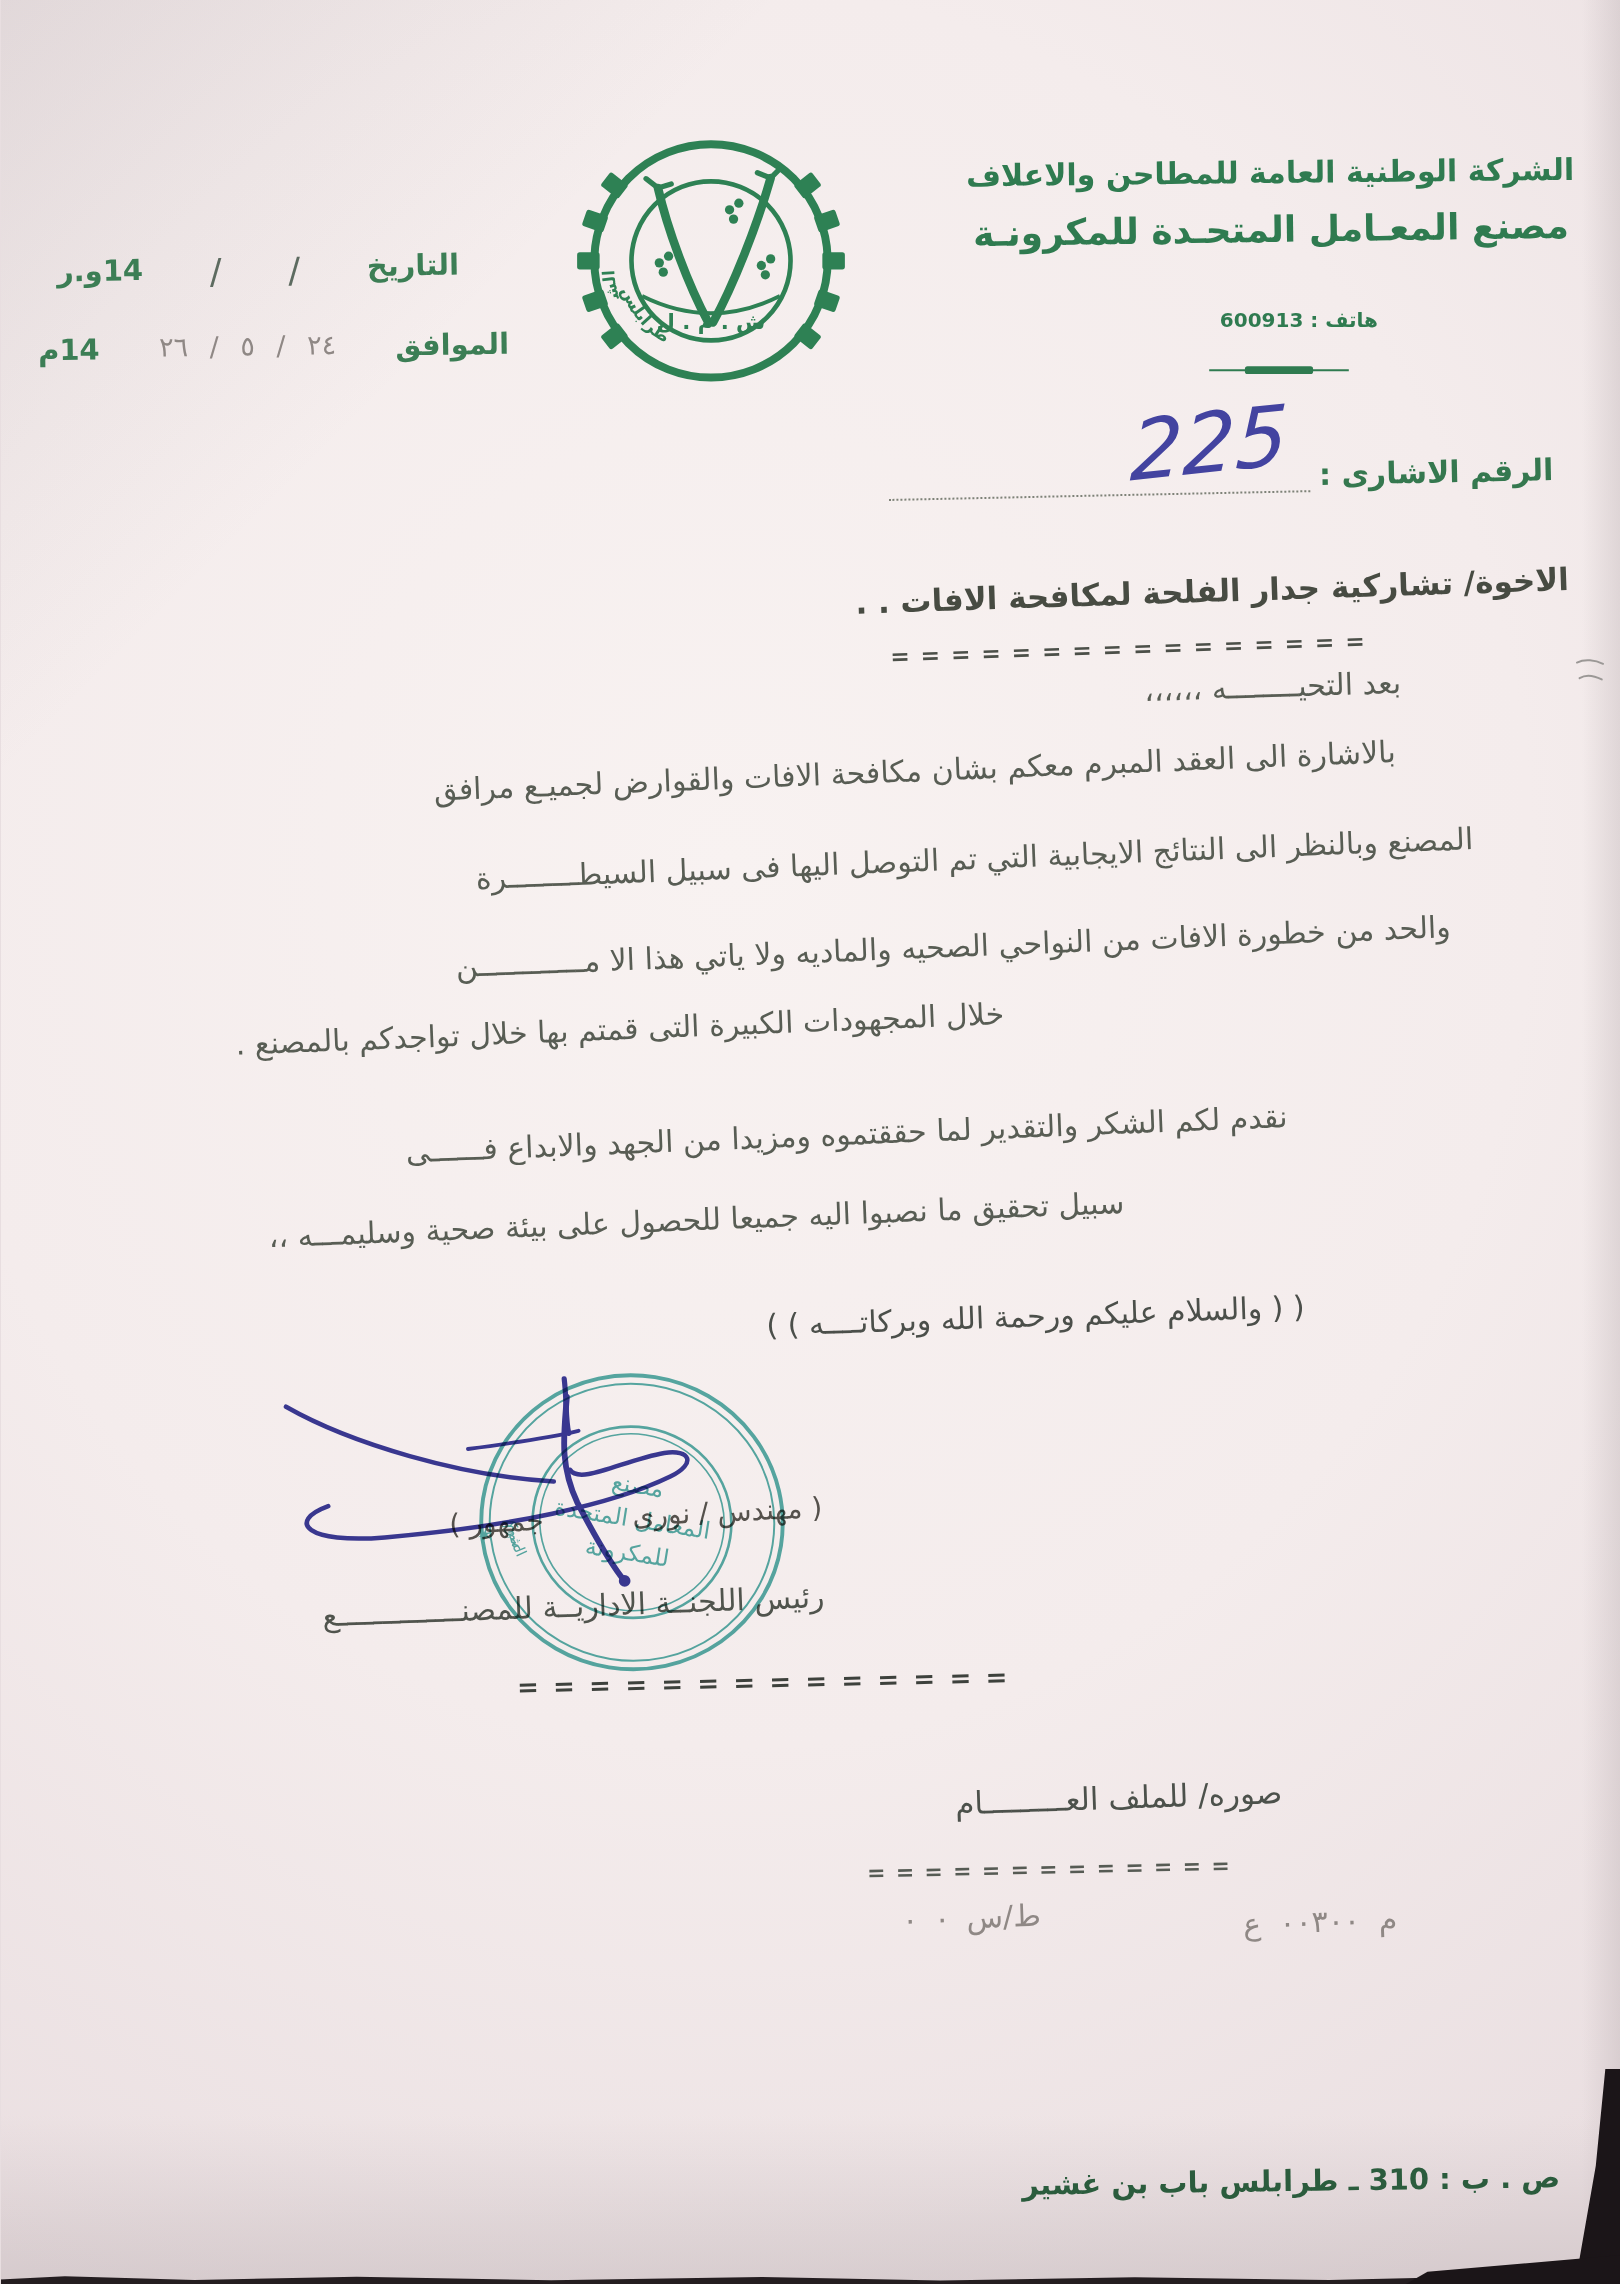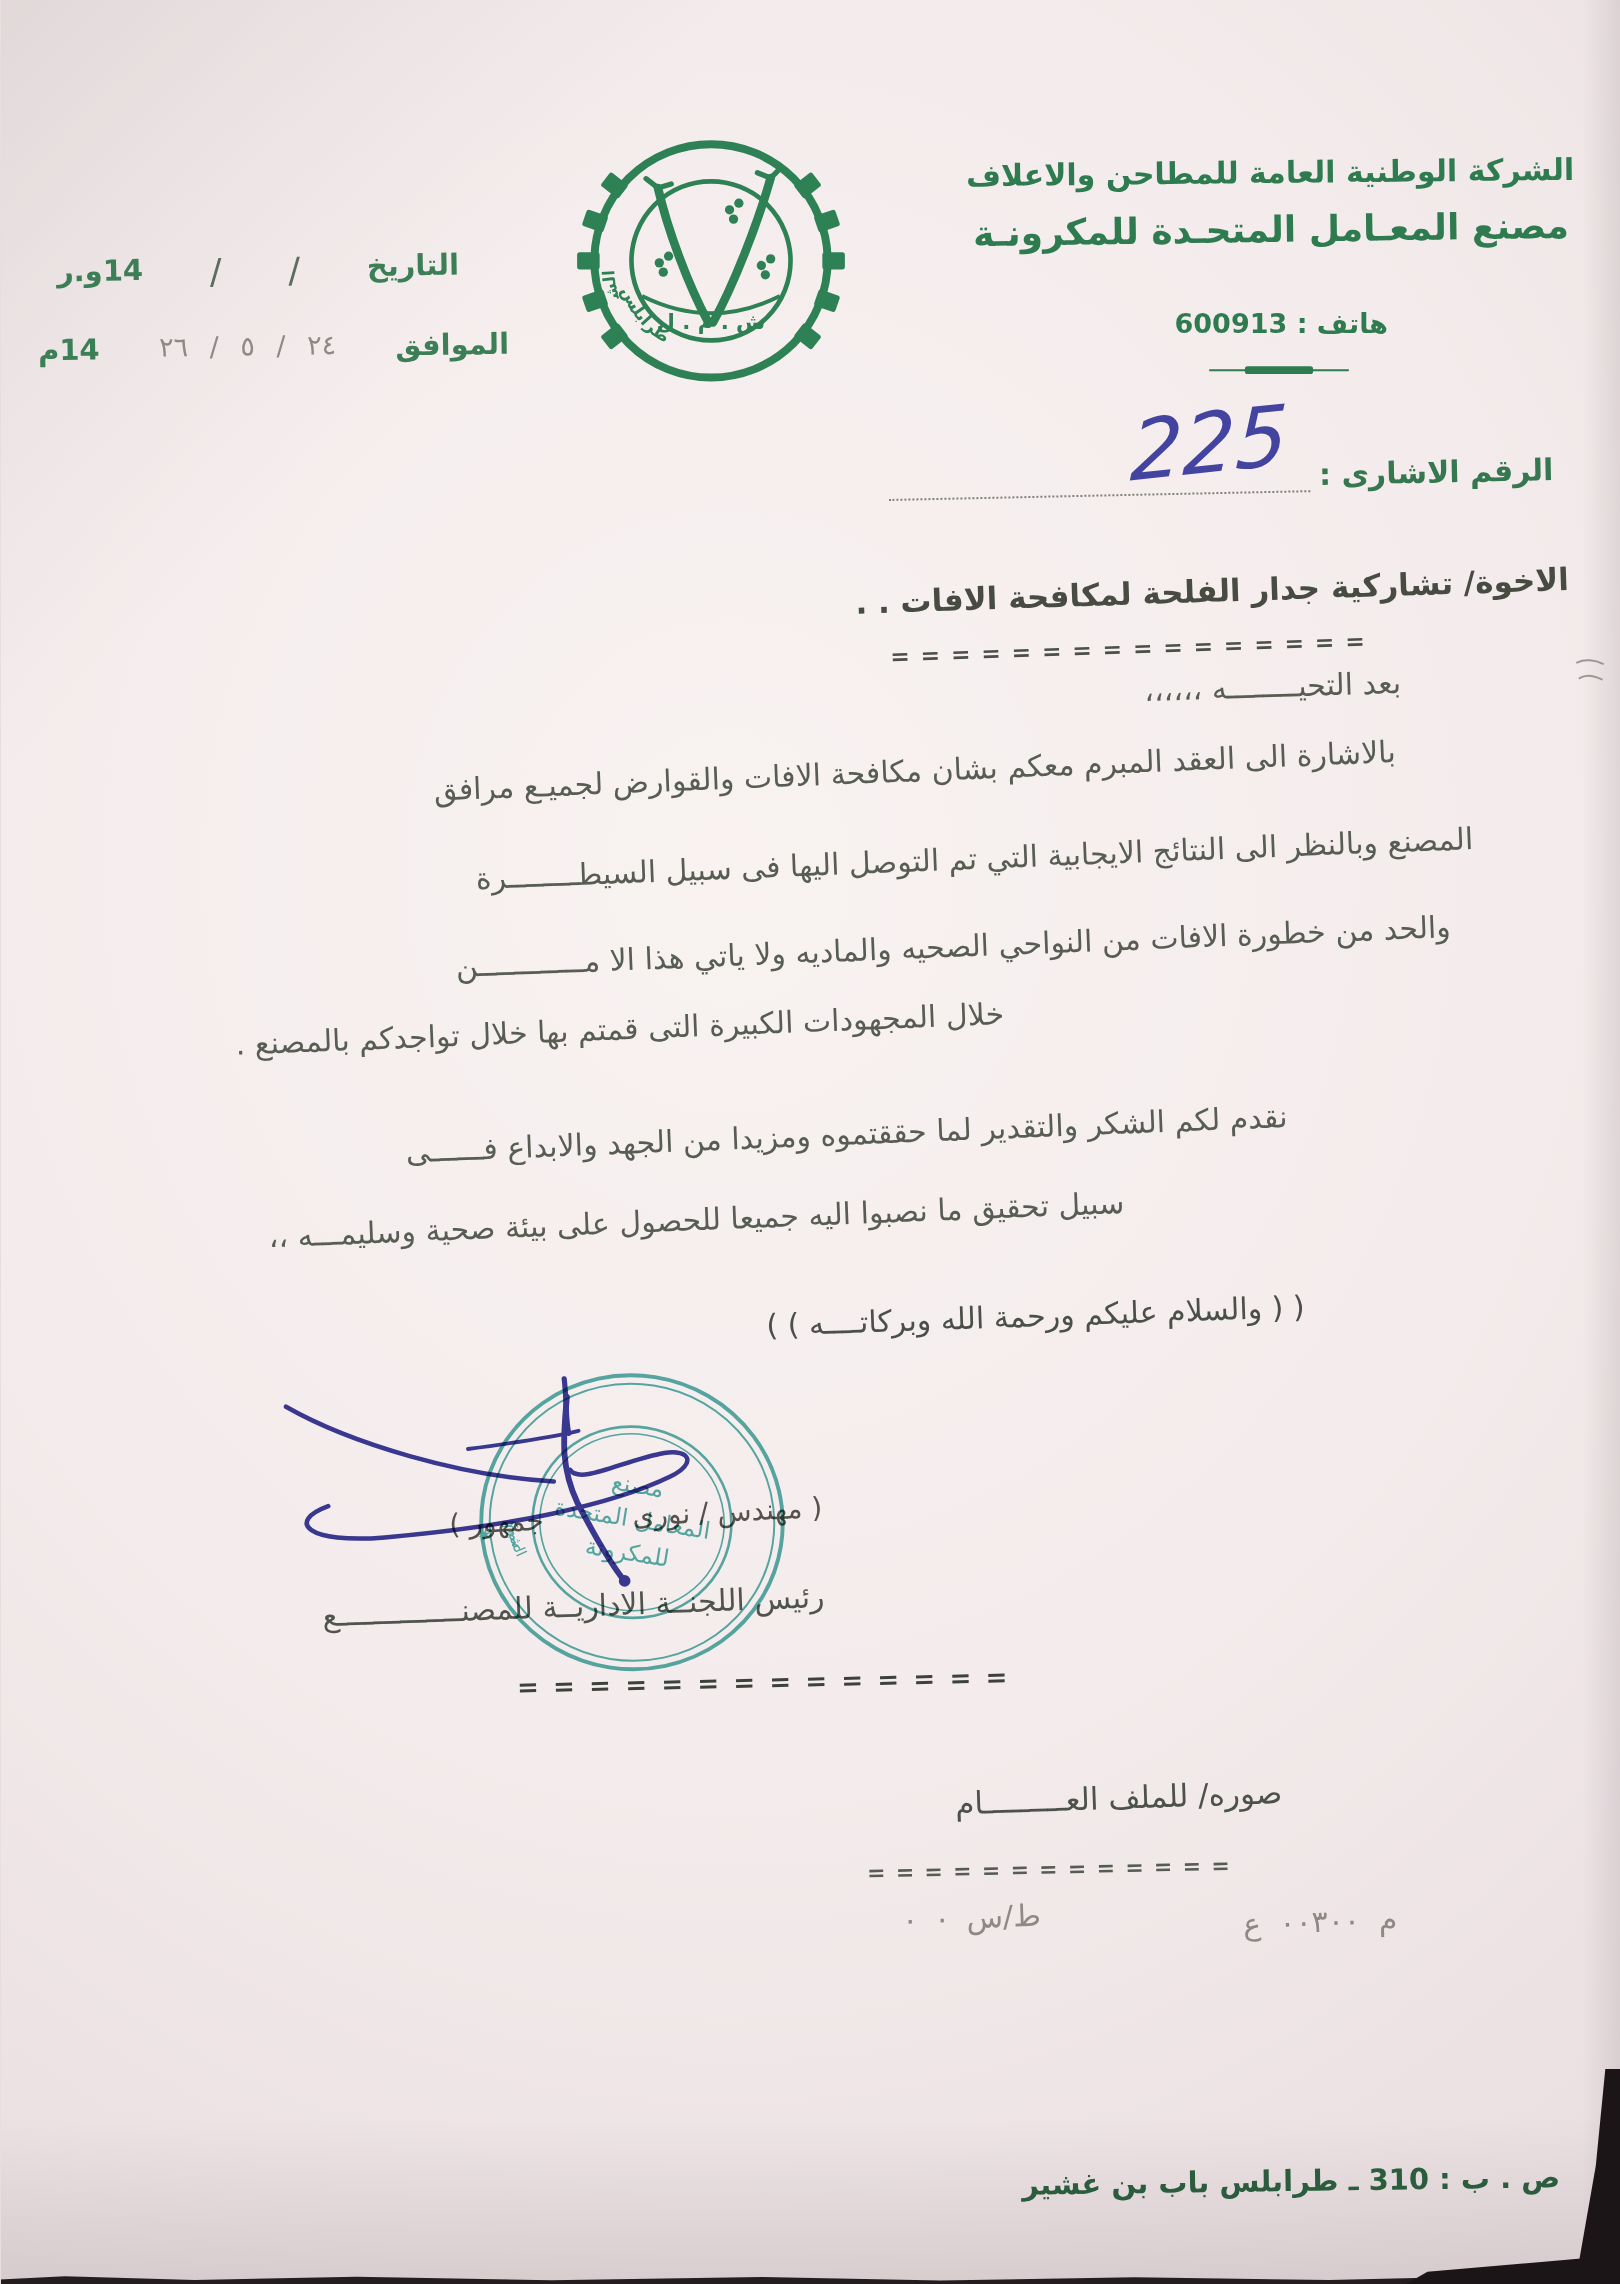--- a/index.html
+++ b/index.html
@@ -16,21 +16,21 @@
   .shade-tl{position:absolute;inset:0;background:linear-gradient(135deg, rgba(150,140,145,.16), transparent 20%);pointer-events:none;}
   .shade-bottom{position:absolute;left:0;right:0;bottom:0;height:169px;background:linear-gradient(to bottom, transparent, rgba(160,148,152,.28));pointer-events:none;}
   .shade-right{position:absolute;top:0;bottom:0;right:0;width:39px;background:linear-gradient(to left, rgba(150,138,142,.22), transparent);pointer-events:none;}
 
   .abs{position:absolute;white-space:nowrap;}
 
   
   .green{color:#2f7b50;}
   .hdr1{top:155px;right:47px;font-size:30px;font-weight:bold;transform:rotate(-0.6deg);}
   .hdr2{top:209px;right:52px;font-size:36px;font-weight:bold;transform:rotate(-0.8deg);}
-  .hdr-phone{top:308px;right:233px;font-size:27px;font-weight:bold;}
+  .hdr-phone{top:308px;right:243px;font-size:20px;font-weight:bold;}
   .hdr-rule{top:365px;right:272px;width:140px;height:10.4px;}
 
   .logo{position:absolute;left:557px;top:125px;width:308px;height:285px;}
 
   
   .date-row1{top:251px;left:57px;width:402px;display:flex;flex-direction:row;justify-content:space-between;align-items:flex-start;font-size:29px;font-weight:bold;color:#3c7e55;transform:rotate(-1deg);}
   .date-row1 .slash{font-size:35px;font-weight:normal;color:#5d6b60;}
   .date-row2{top:330px;left:38px;width:471px;display:flex;flex-direction:row;justify-content:space-between;align-items:flex-start;font-size:29px;font-weight:bold;color:#3c7e55;transform:rotate(-0.8deg);}
   .hand{color:#8f8885;font-weight:normal;}
   .date-row2 .hand{font-size:27px;word-spacing:13px;}

